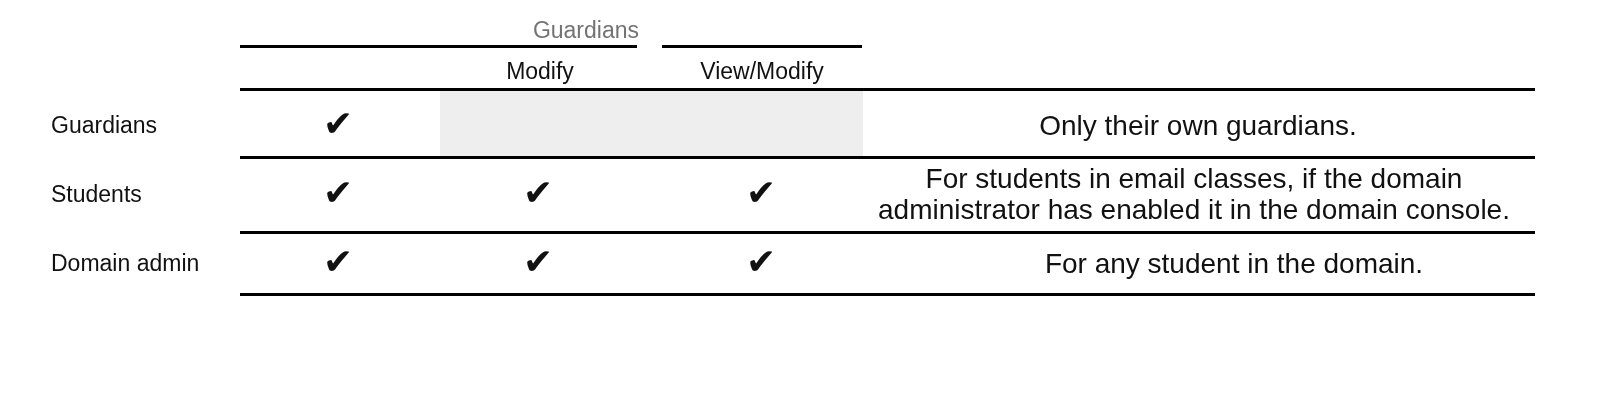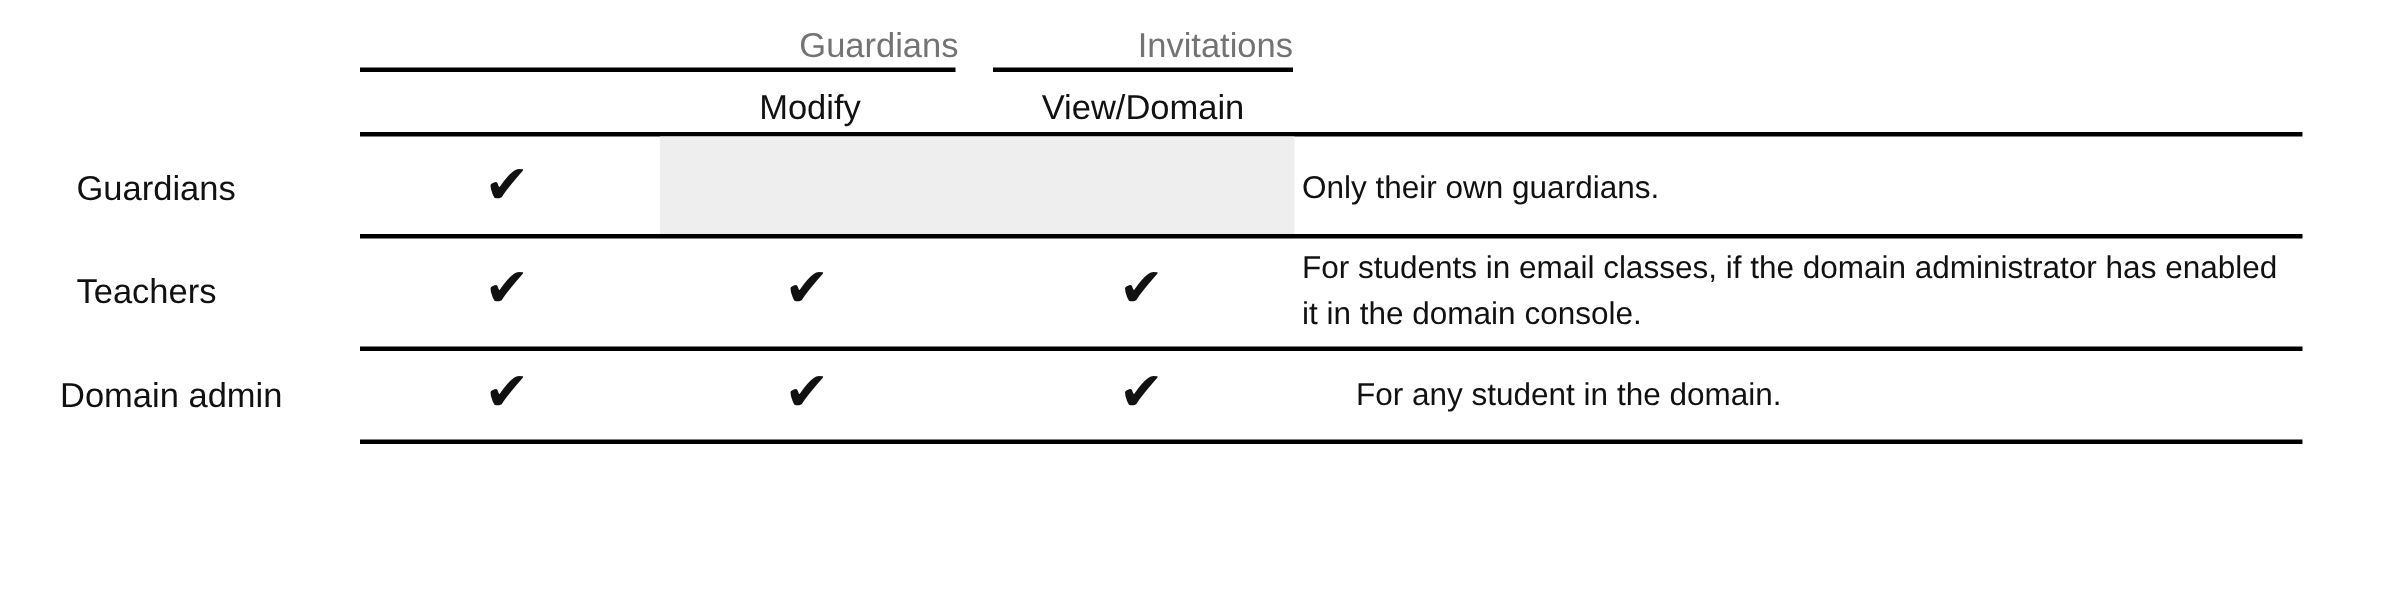--- a/index.html
+++ b/index.html
@@ -70,66 +70,66 @@
   }
   .note {
     position: absolute;
     font-size: 23px;
     line-height: 30px;
     color: #111111;
     white-space: nowrap;
   }
   .desc {
     position: absolute;
-    font-size: 21px;
+    font-size: 28px;
     line-height: 31px;
     color: #111111;
+    text-align: center;
   }
 </style>
 </head>
 <body>
 
 <div class="sheet">
 
   <div class="group-head" style="left:239px; top:16px; width:400px;">Guardians</div>
 
-  <div class="group-head" style="left:662px; top:16px; width:200px;">Invitations</div>
 
   <div class="rule" style="left:240px; top:45px; width:397px;"></div>
   <div class="rule" style="left:662px; top:45px; width:200px;"></div>
 
 
   <div class="col-head" style="left:440px; top:57px; width:200px;">Modify</div>
 
-  <div class="col-head" style="left:662px; top:57px; width:200px;">View/Domain</div>
+  <div class="col-head" style="left:662px; top:57px; width:200px;">View/Modify</div>
 
   <div class="rule" style="left:240px; top:88px; width:1295px;"></div>
   <div class="rule" style="left:240px; top:156px; width:1295px;"></div>
   <div class="rule" style="left:240px; top:231px; width:1295px;"></div>
   <div class="rule" style="left:240px; top:293px; width:1295px;"></div>
 
   <div class="shade" style="left:440px; top:91px; width:423px; height:65px;"></div>
 
   <div class="row-label" style="left:51px; top:110px;">Guardians</div>
 
   <div class="check" style="left:308px; top:106px;">✔</div>
 
   <div class="desc" style="left:868px; top:110px; width:660px;">Only their own guardians.</div>
 
-  <div class="row-label" style="left:51px; top:179px;">Teachers</div>
+  <div class="row-label" style="left:51px; top:179px;">Students</div>
 
   <div class="check" style="left:308px; top:175px;">✔</div>
 
   <div class="check" style="left:508px; top:175px;">✔</div>
 
   <div class="check" style="left:731px; top:175px;">✔</div>
 
   <div class="desc" style="left:868px; top:163px; width:652px;">For students in email classes, if the domain administrator has enabled it in the domain console.</div>
 
-  <div class="row-label" style="left:40px; top:248px;">Domain admin</div>
+  <div class="row-label" style="left:51px; top:248px;">Domain admin</div>
 
   <div class="check" style="left:308px; top:244px;">✔</div>
 
   <div class="check" style="left:508px; top:244px;">✔</div>
 
   <div class="check" style="left:731px; top:244px;">✔</div>
 
   <div class="desc" style="left:868px; top:248px; width:660px;margin-left:36px;">For any student in the domain.</div>
 
 

